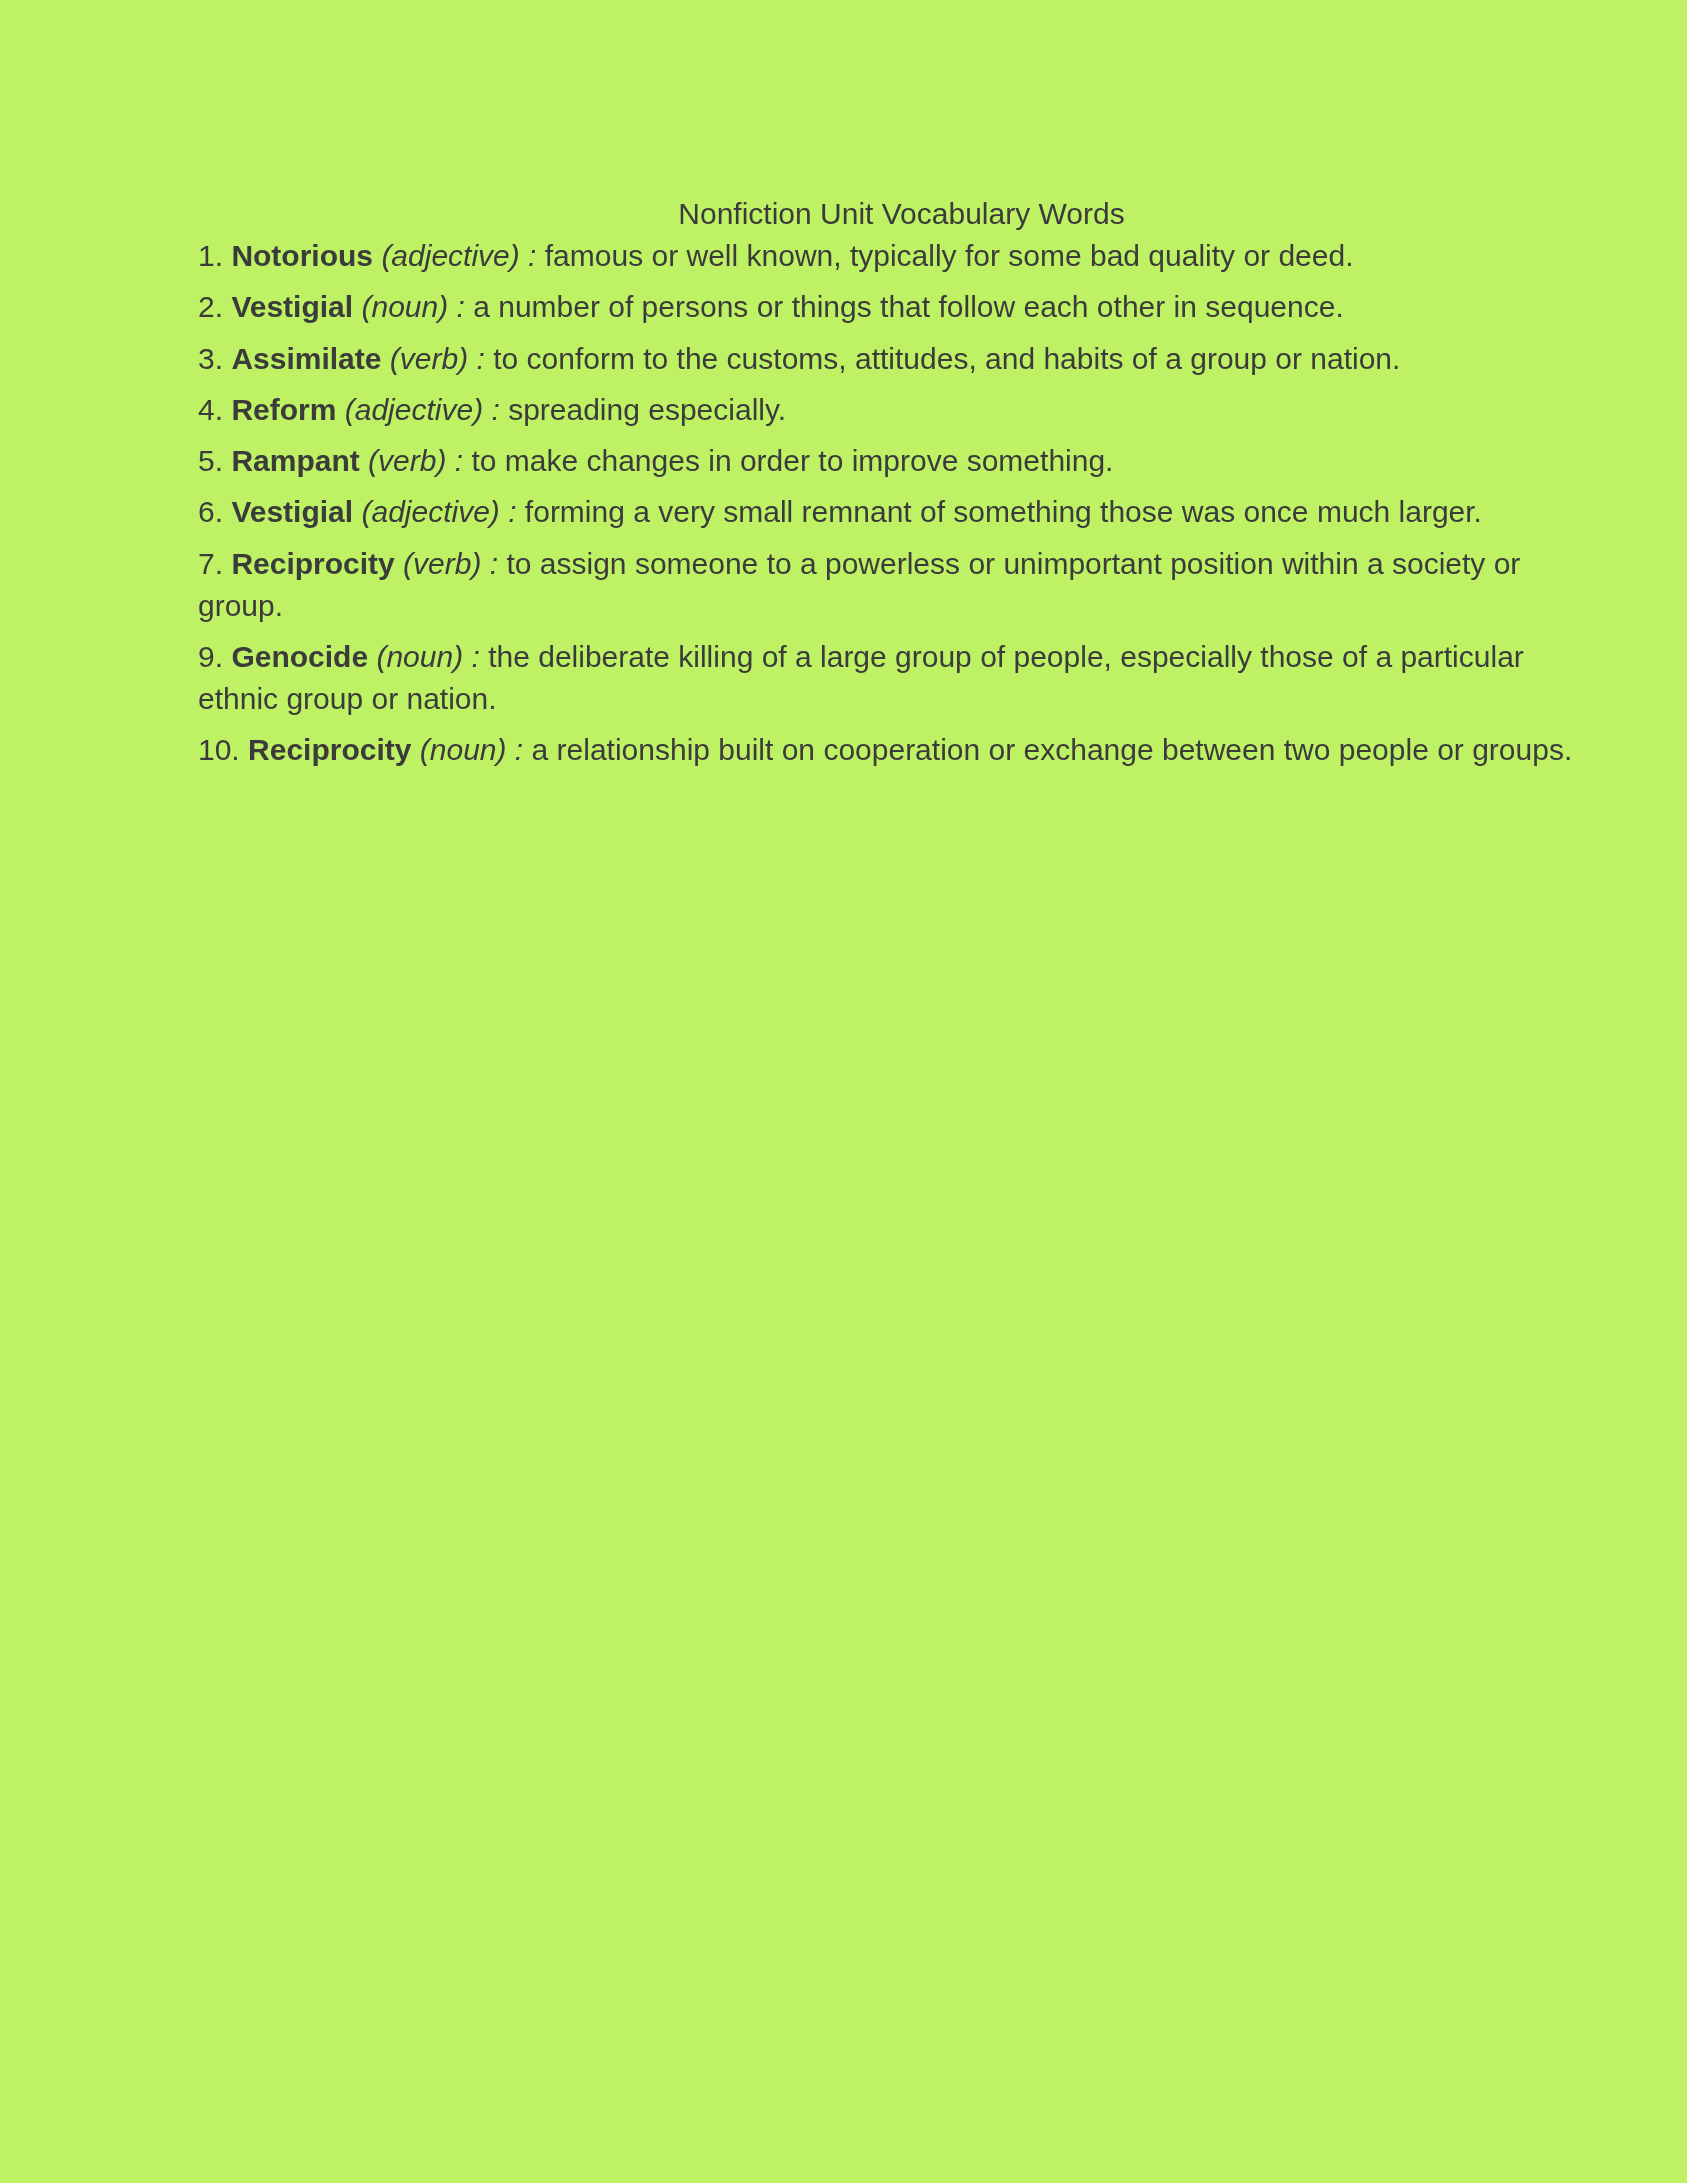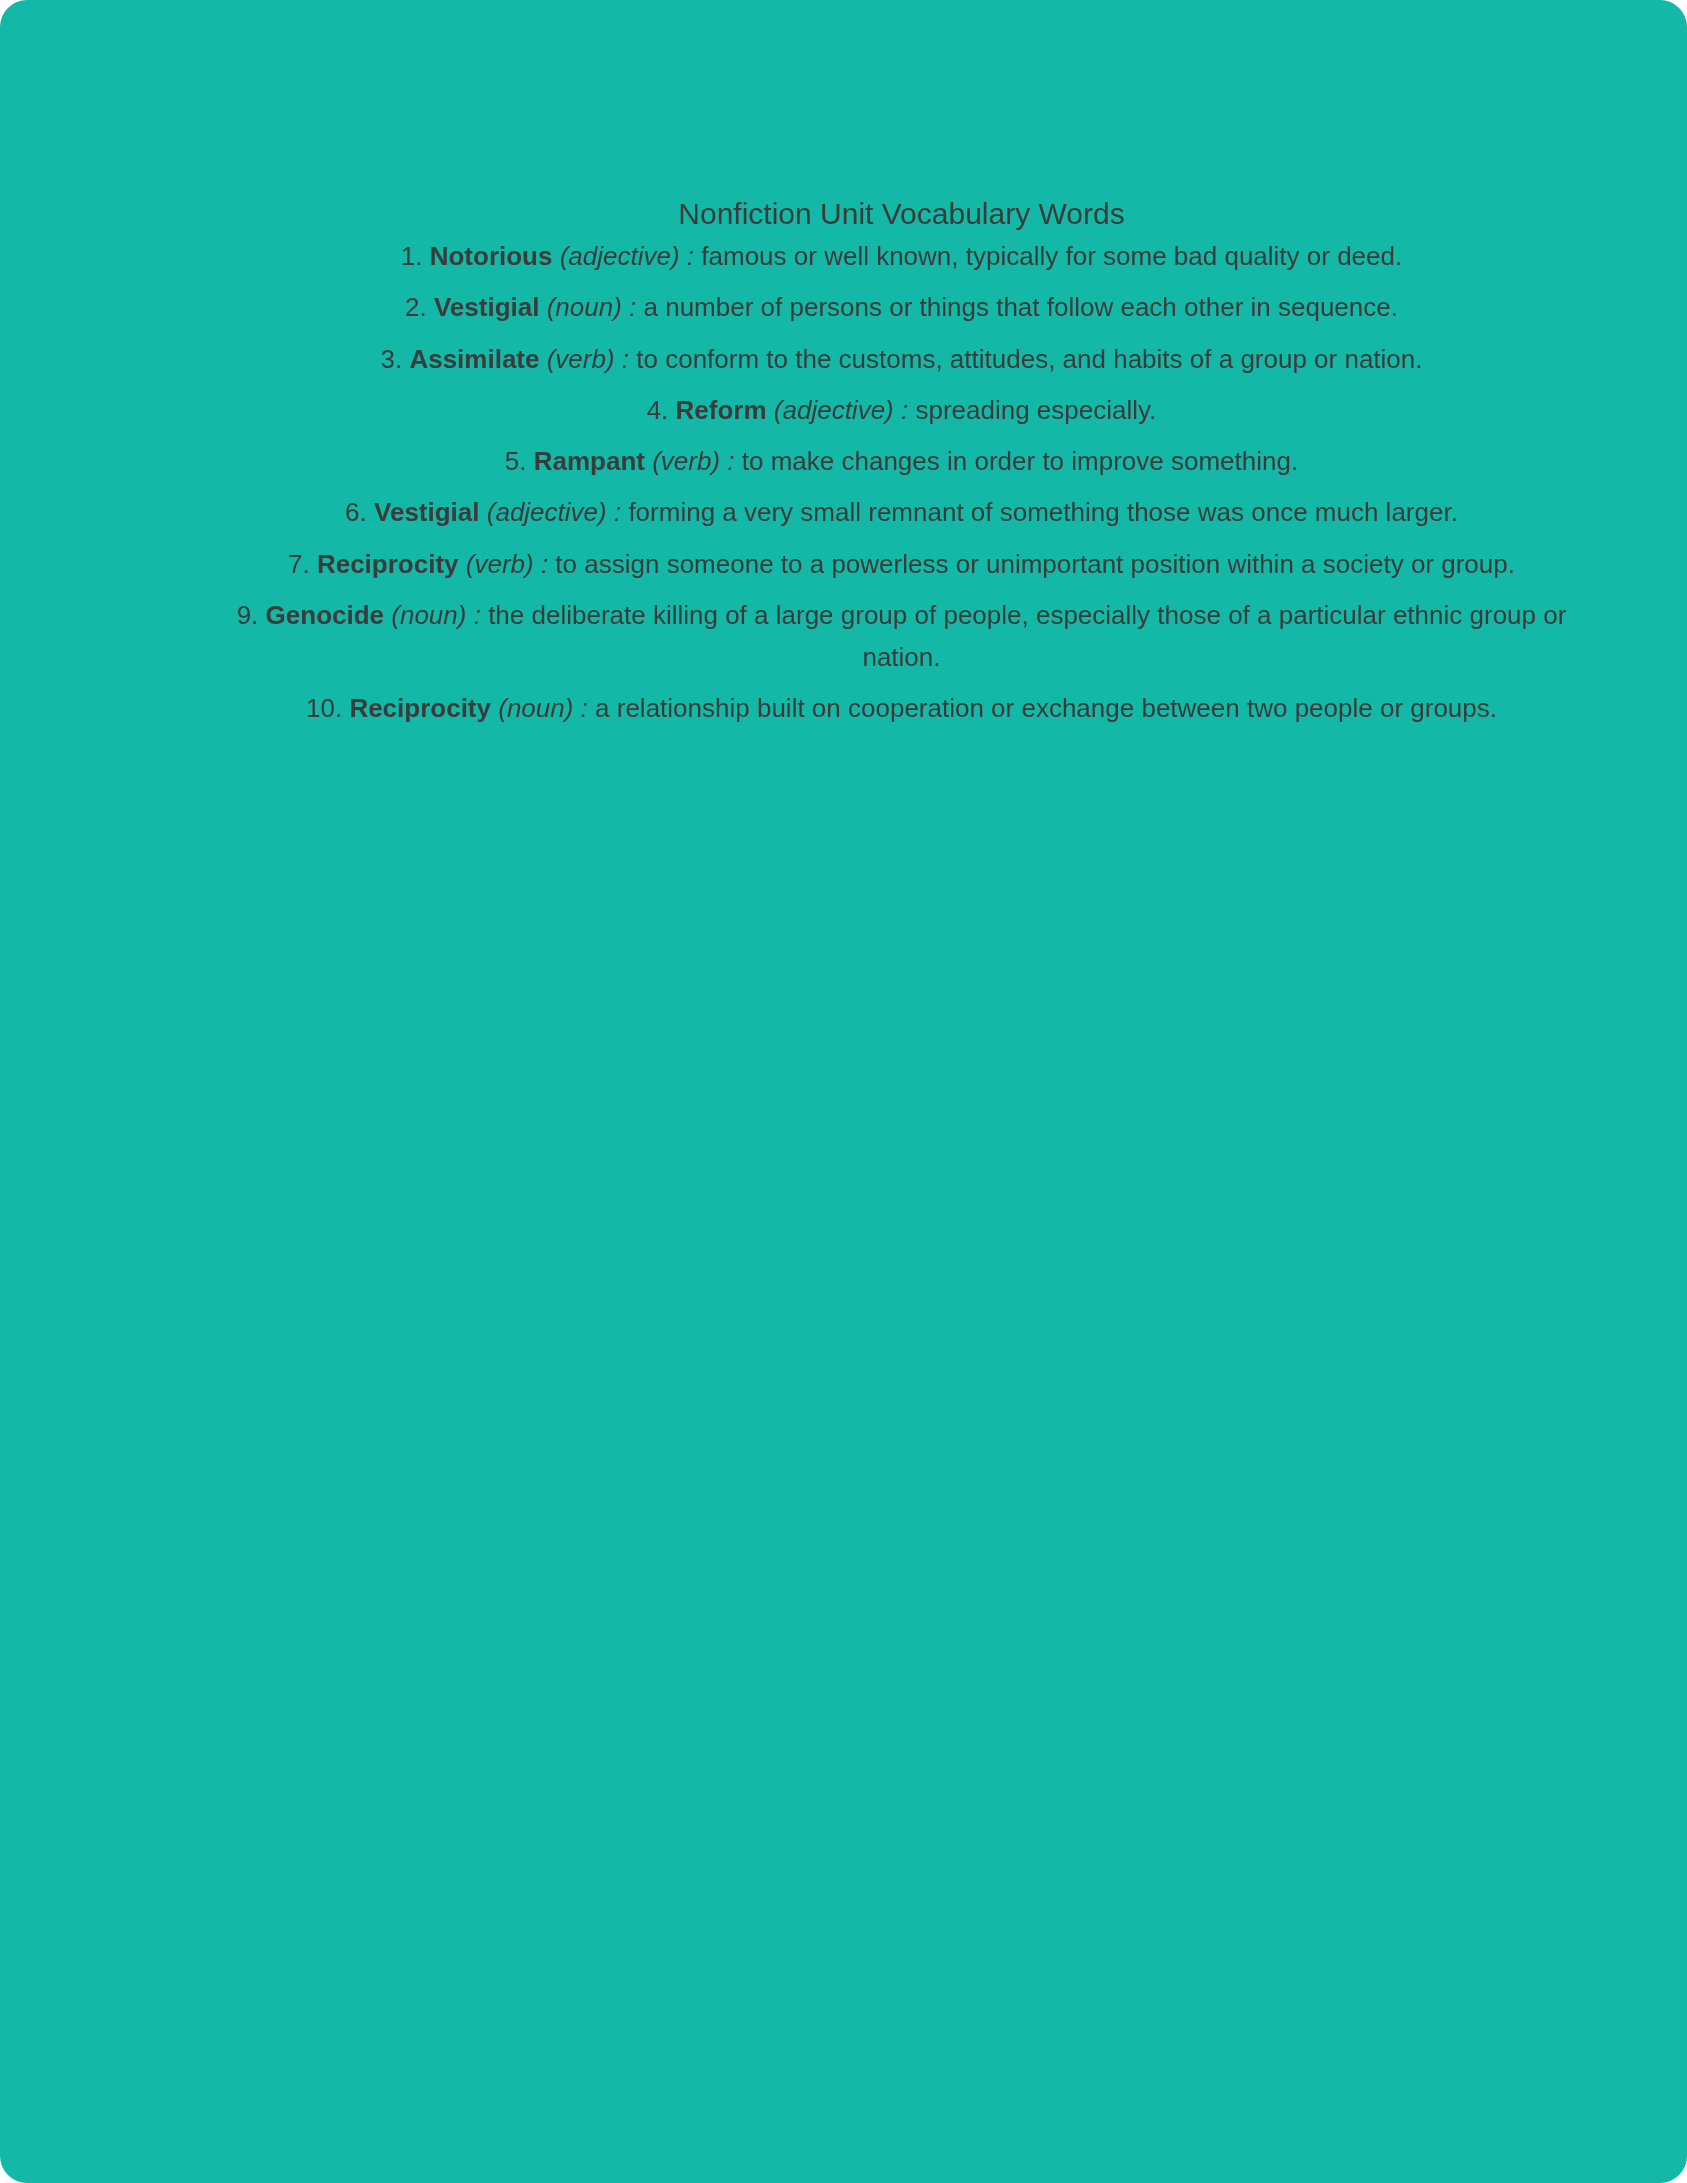--- a/index.html
+++ b/index.html
@@ -12,36 +12,34 @@
     height: 2183px;
     font-family: "Liberation Sans", sans-serif;
     color: #3b3b3b;
     overflow: hidden;
   }
   .page {
     box-sizing: border-box;
     width: 1687px;
     height: 2183px;
     padding: 193px 82px 0 198px;
-    background: #14b8a6;
-    border-radius: 27px;
+    background: #bef264;
   }
   .doc-title {
     font-size: 30px;
     line-height: 42px;
     font-weight: 400;
     text-align: center;
     margin: 0 0 0 0;
   }
   .entry {
-    font-size: 26px;
+    font-size: 30px;
     line-height: 42px;
     font-weight: 400;
     margin: 0 0 9.3px 0;
-    text-align: center;
   }
   .entry b { font-weight: 700; }
   .entry i { font-style: italic; font-weight: 400; }
 </style>
 </head>
 <body>
 
 <div class="page">
 
   <p class="doc-title">Nonfiction Unit Vocabulary Words</p>

